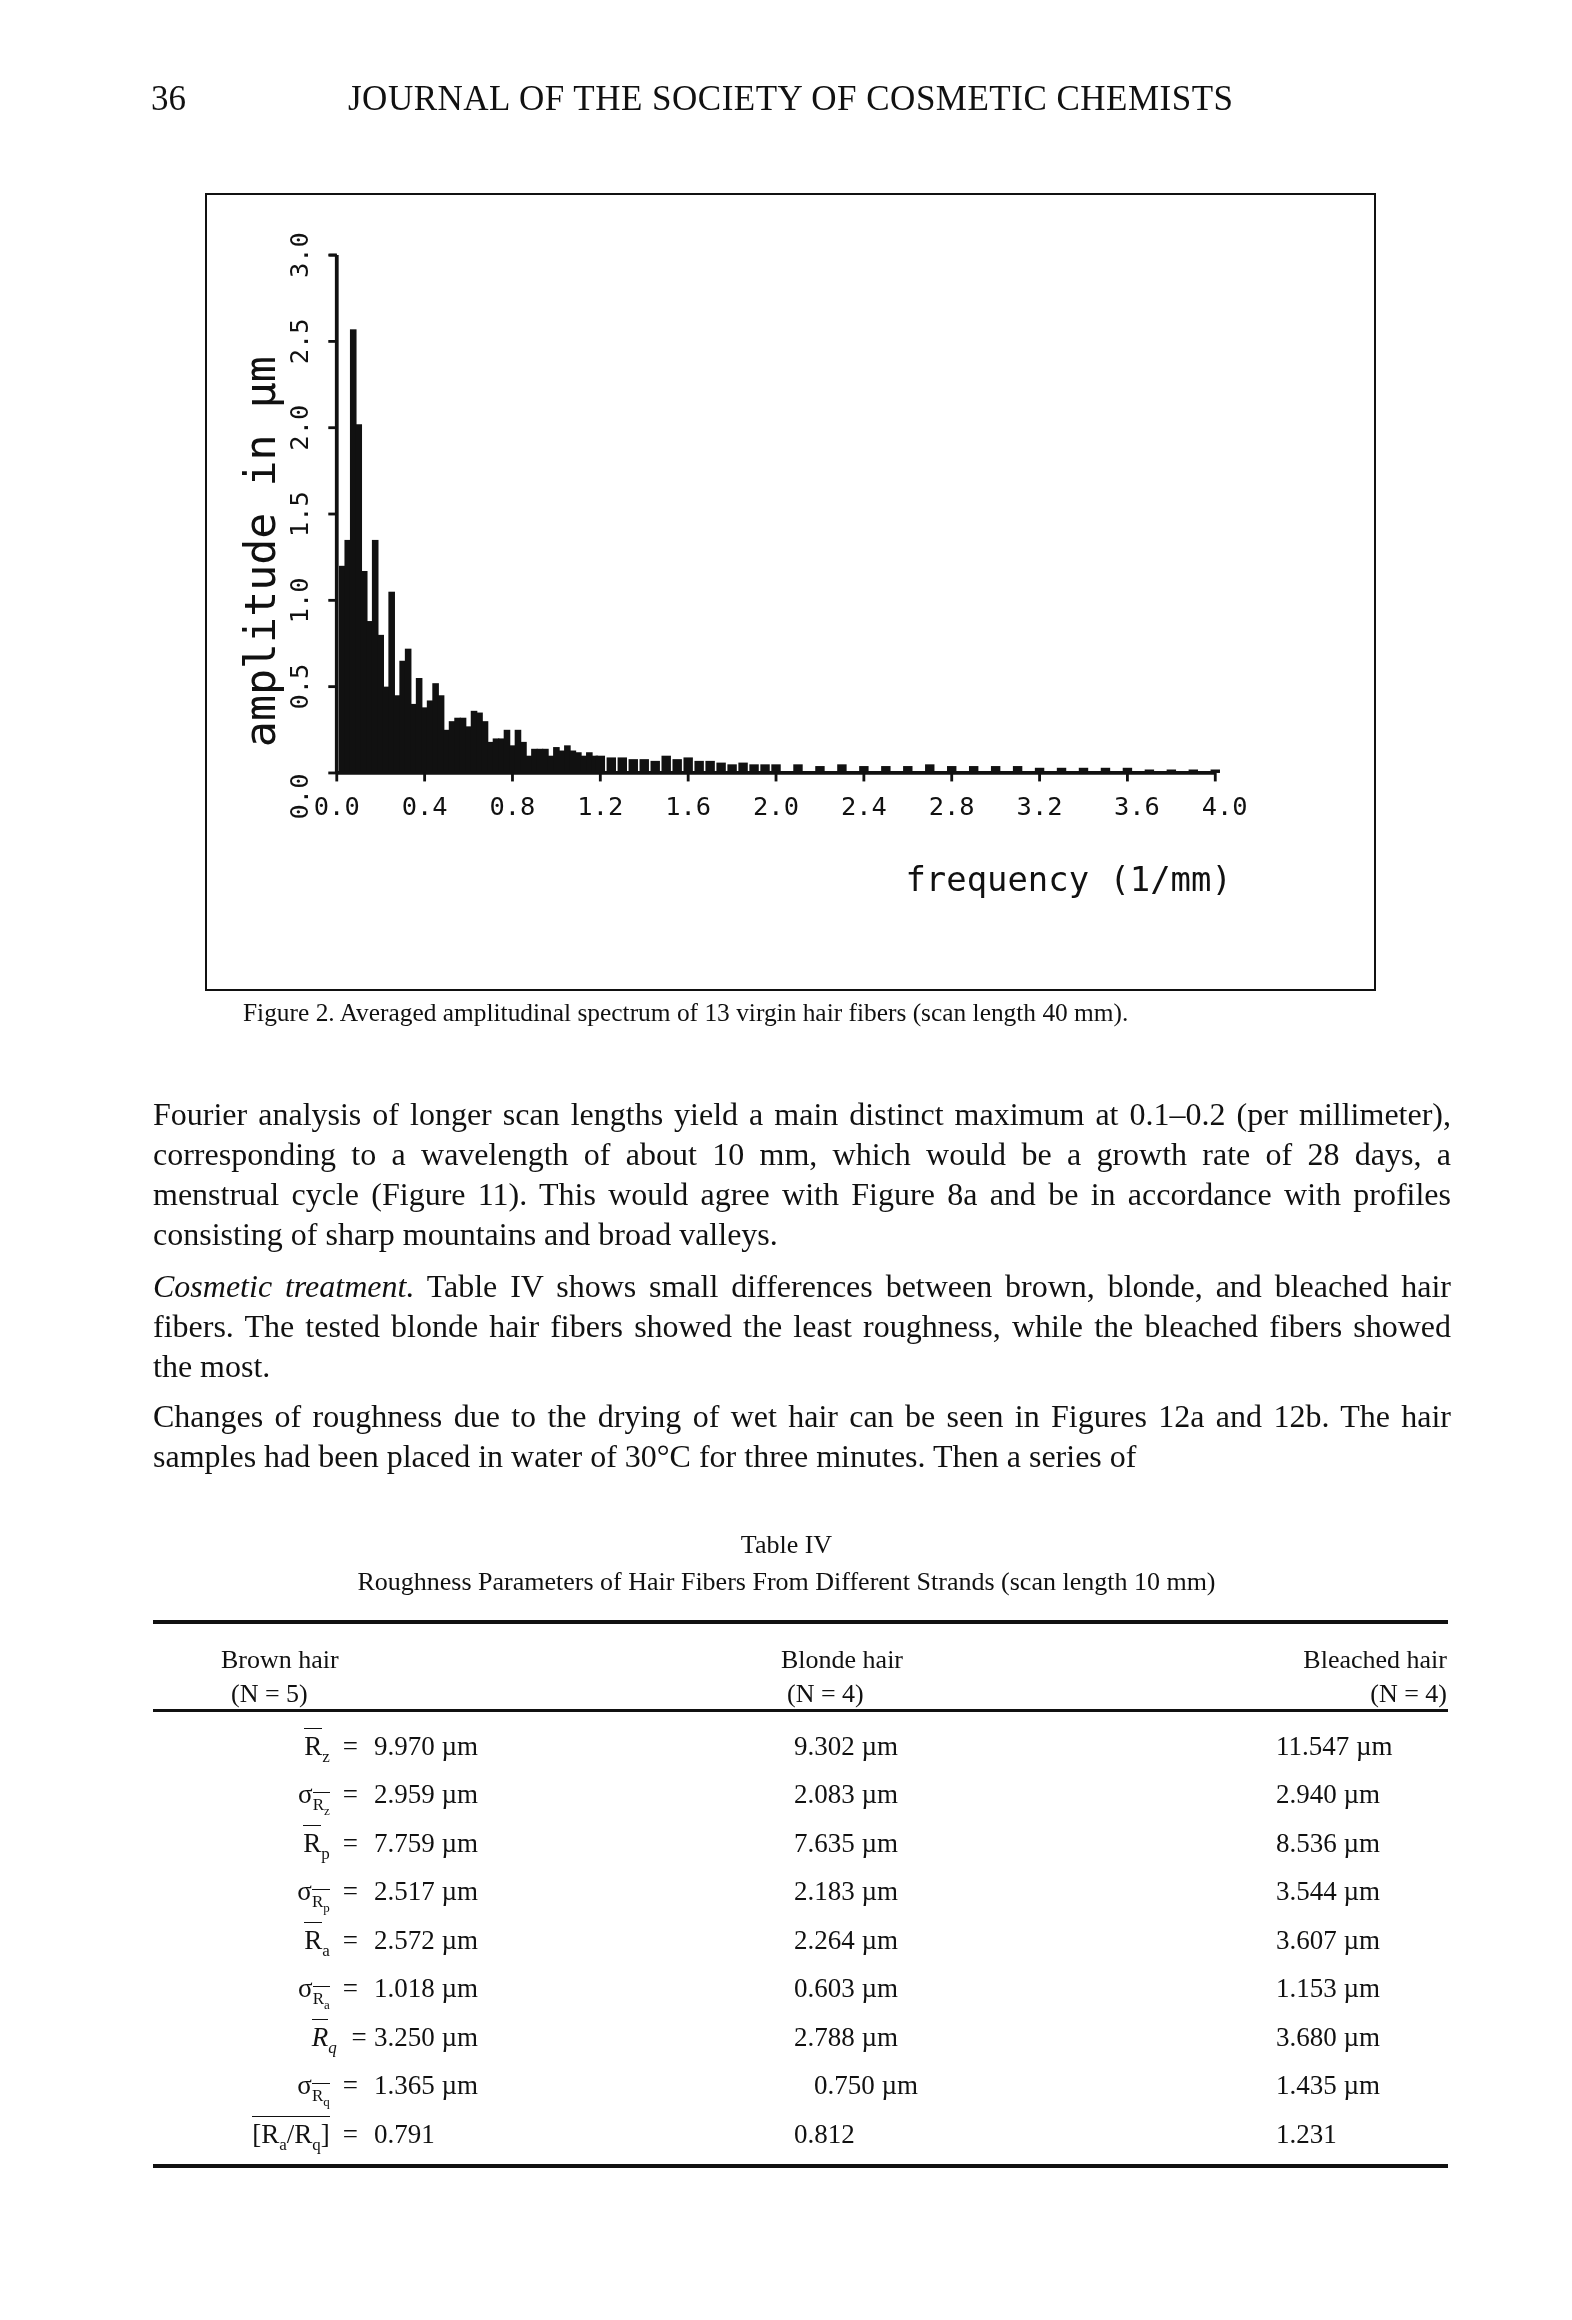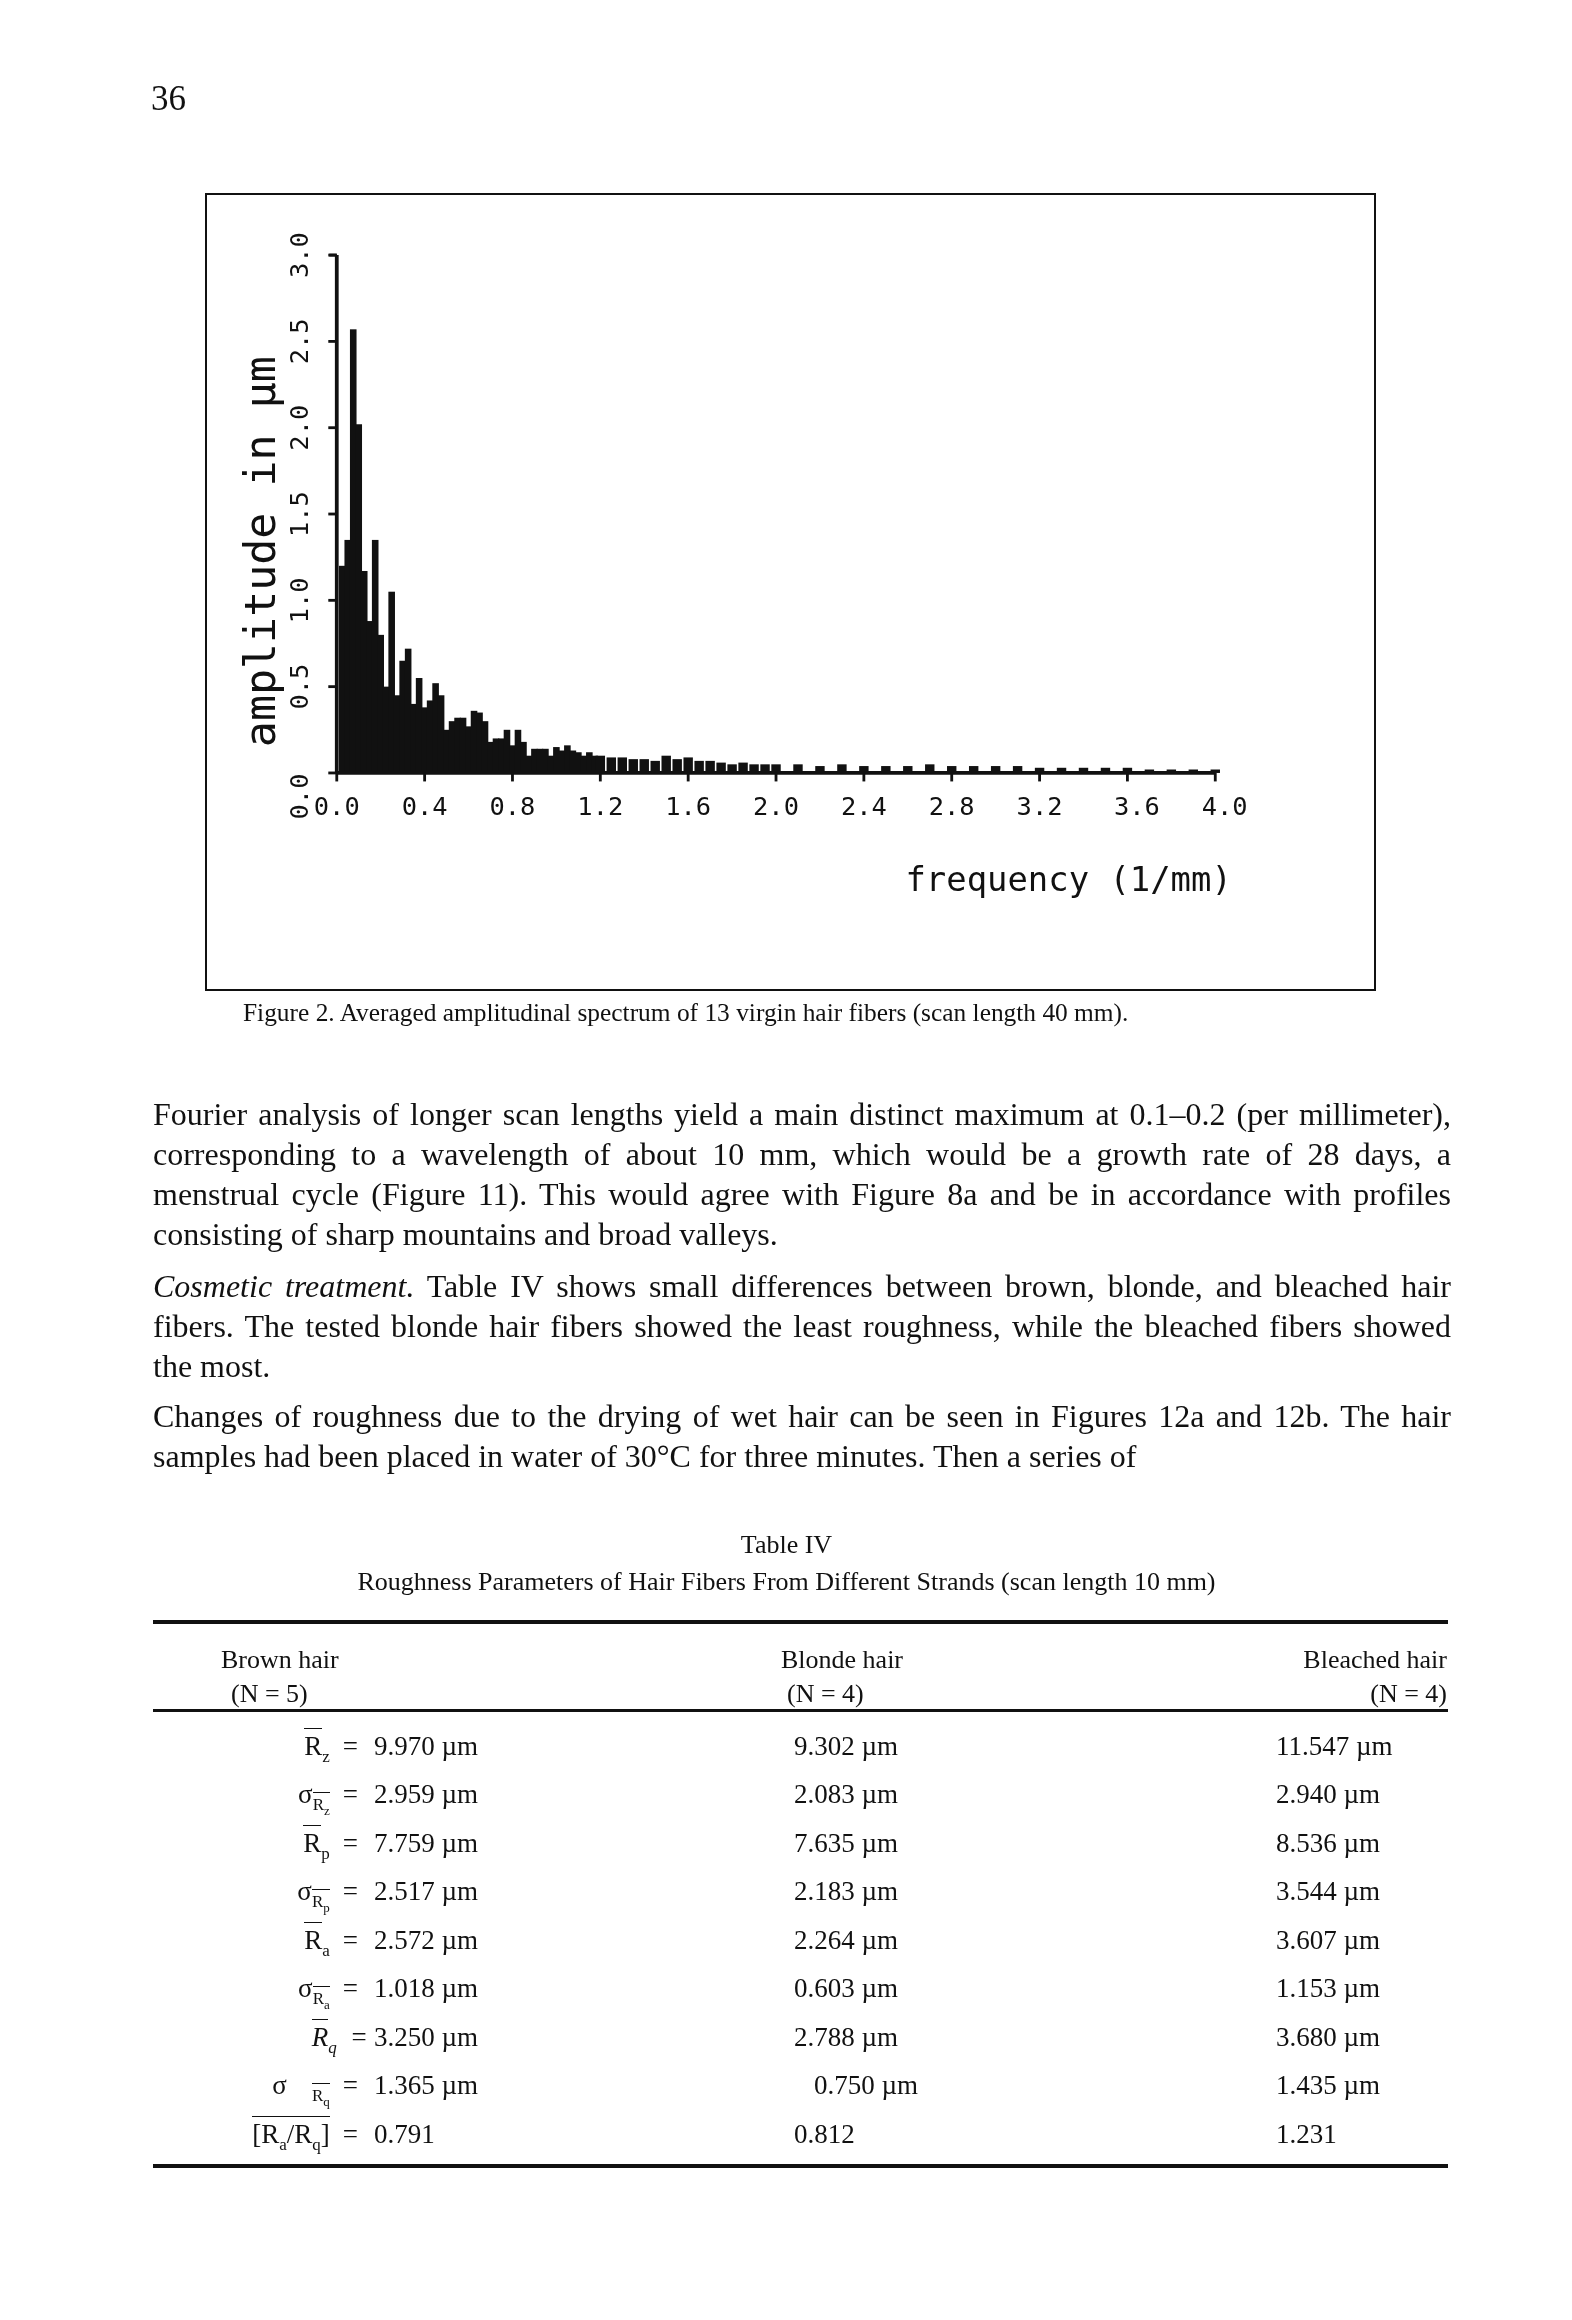--- a/index.html
+++ b/index.html
@@ -24,20 +24,21 @@
   .sym { display: inline-block; position: relative; }
   .sym .bar { position: absolute; left: 0; right: 0; top: -2.8px; border-top: 1.9px solid #111; }
   .sub { font-size: 17px; vertical-align: -6.6px; }
   .subsub { font-size: 13px; vertical-align: -4.7px; }
 </style>
 </head>
 <body>
 
 <div class="abs running-head">
   <span class="page-num">36</span>
+  <span class="journal-title">JOURNAL OF THE SOCIETY OF COSMETIC CHEMISTS</span>
 </div>
 
 <div class="abs figure-frame">
   <svg id="chart" width="1177" height="806" viewBox="0 0 1250 856" xmlns="http://www.w3.org/2000/svg">
     <g id="bars">
         <rect x="143.33125" y="397" width="7" height="220" fill="#111"></rect>
         <rect x="149.1625" y="369.5" width="7" height="247.5" fill="#111"></rect>
         <rect x="154.99375" y="145.83333333333337" width="7" height="471.16666666666663" fill="#111"></rect>
         <rect x="160.825" y="246.66666666666669" width="7" height="370.3333333333333" fill="#111"></rect>
         <rect x="166.65625" y="402.5" width="7" height="214.5" fill="#111"></rect>
@@ -236,21 +237,21 @@
       <div class="abs cell" style="left: 794px; top: 1973px;">0.603 µm</div>
       <div class="abs cell" style="left: 1276px; top: 1973px;">1.153 µm</div>
     </div>
     <div>
       <div class="abs cell" style="left: 161px; top: 2022px; width: 207px; text-align: right; font-style: italic;"><span class="sym"><span style="position: relative;"><span class="bar"></span><span>R</span></span><span class="sub">q</span></span><span style="margin-left: 13px;">=</span></div>
       <div class="abs cell" style="left: 374px; top: 2022px;">3.250 µm</div>
       <div class="abs cell" style="left: 794px; top: 2022px;">2.788 µm</div>
       <div class="abs cell" style="left: 1276px; top: 2022px;">3.680 µm</div>
     </div>
     <div>
-      <div class="abs cell" style="left: 151px; top: 2070px; width: 207px; text-align: right;"><span class="sym"><span>σ</span><span class="sub" style="position: relative; margin-left: 25px;"><span class="bar"></span><span>R</span><span class="subsub">q</span></span></span><span style="margin-left: 13px;">=</span></div>
+      <div class="abs cell" style="left: 151px; top: 2070px; width: 207px; text-align: right;"><span class="sym"><span>σ</span><span class="sub" style="position: relative;"><span class="bar"></span><span>R</span><span class="subsub">q</span></span></span><span style="margin-left: 13px;">=</span></div>
       <div class="abs cell" style="left: 374px; top: 2070px;">1.365 µm</div>
       <div class="abs cell" style="left: 794px; top: 2070px; margin-left: 20px;">0.750 µm</div>
       <div class="abs cell" style="left: 1276px; top: 2070px;">1.435 µm</div>
     </div>
     <div>
       <div class="abs cell" style="left: 151px; top: 2119px; width: 207px; text-align: right;"><span class="sym"><span class="bar"></span><span>[R</span><span class="sub">a</span><span>/R</span><span class="sub">q</span><span>]</span></span><span style="margin-left: 13px;">=</span></div>
       <div class="abs cell" style="left: 374px; top: 2119px;">0.791</div>
       <div class="abs cell" style="left: 794px; top: 2119px;">0.812</div>
       <div class="abs cell" style="left: 1276px; top: 2119px;">1.231</div>
     </div>

